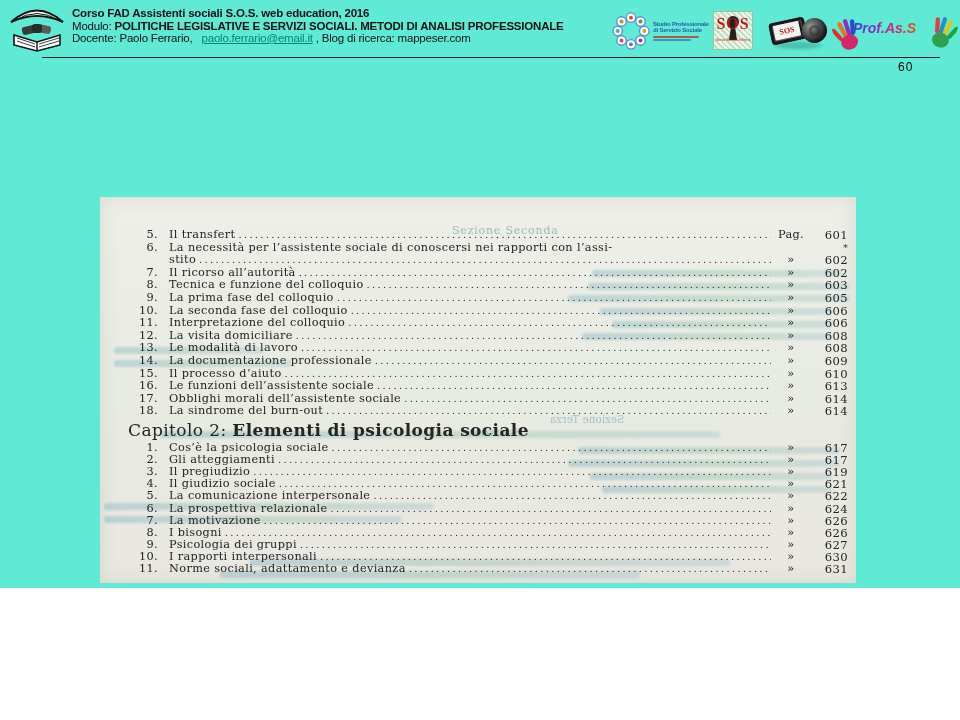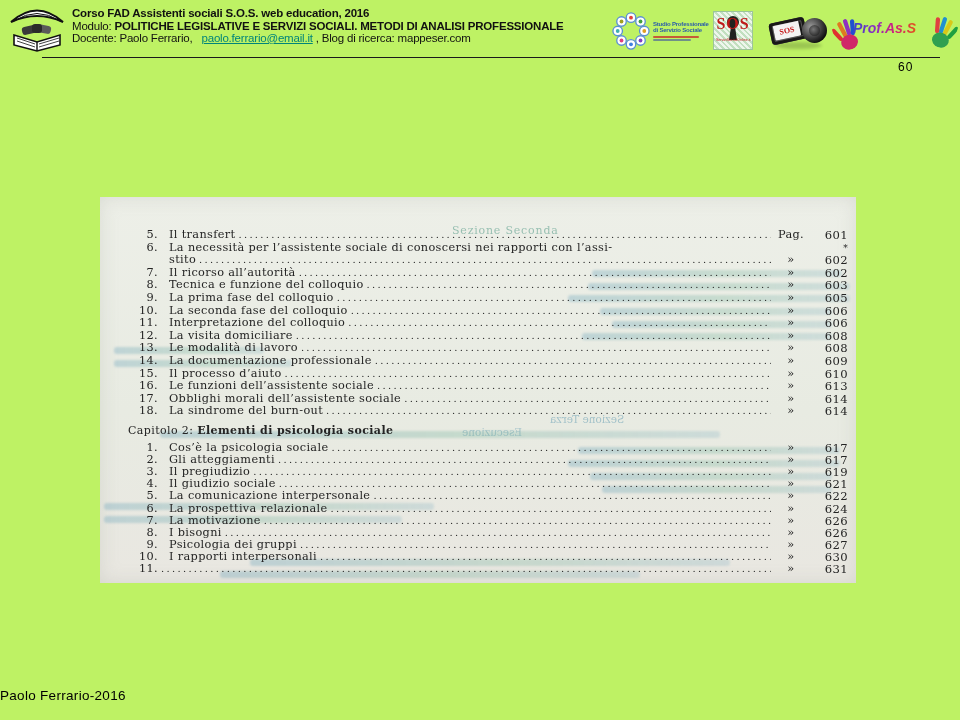--- a/index.html
+++ b/index.html
@@ -1,16 +1,16 @@
 <!DOCTYPE html>
 <html><head>
 <meta charset="utf-8">
 <style>
   html,body{margin:0;padding:0;background:#ffffff;}
-  .slide{position:relative;width:960px;height:720px;background:#bef264;overflow:hidden;
+  .slide{position:relative;width:960px;height:588px;background:#5eead4;overflow:hidden;
          font-family:"Liberation Sans",sans-serif;outline:1px solid #bbb;}
 
   
   .hdr-logo{position:absolute;left:8px;top:4px;width:58px;height:48px;}
   .hdr-text{position:absolute;left:72px;top:7px;width:540px;line-height:12.5px;
             font-size:11.5px;color:#111;letter-spacing:-0.2px;}
   .hdr-text .b{font-weight:bold;}
   .hdr-text a{color:#00857a;text-decoration:underline;margin-left:6px;}
   .hdr-rule{position:absolute;left:42px;top:57px;width:898px;height:0;border-top:1.6px solid #1a1a1a;}
   .pageno{position:absolute;left:898px;top:60px;font-size:12px;color:#000;letter-spacing:1px;}
@@ -68,21 +68,21 @@
   .trow{display:flex;font-size:11.3px;letter-spacing:.35px;white-space:nowrap;}
   .tnum{width:28px;text-align:right;flex:none;}
   .ttitle{margin-left:11px;flex:none;}
   .tdots{flex:1;overflow:hidden;margin:0 3px;}
   .tdots::after{content:"....................................................................................................................................................";
                 letter-spacing:2.3px;font-size:10px;}
   .tfill{flex:1;}
   .tmark{width:34px;text-align:center;flex:none;}
   .tpage{width:40px;text-align:right;flex:none;font-size:11.6px;}
   .tstar{font-size:9px;}
-  .toc-heading{font-size:11px;letter-spacing:.4px;margin:5px 0 4px -2px;height:15px;line-height:15px;white-space:nowrap;}
+  .toc-heading{font-size:17px;letter-spacing:.4px;margin:5px 0 4px -2px;height:15px;line-height:15px;white-space:nowrap;}
   .toc-heading .bold{font-weight:bold;}
 
   
   .bleed-text{position:absolute;font-family:"DejaVu Serif",serif;font-weight:normal;
               filter:blur(.6px);white-space:nowrap;}
   .bt1{left:352px;top:27px;font-size:11px;color:#5fa08e;opacity:.6;letter-spacing:.8px;}
   .bt2{left:450px;top:216px;font-size:10.5px;color:#6aa0b5;opacity:.55;transform:scaleX(-1);}
   .bt3{left:362px;top:229px;font-size:10.5px;color:#6aa0b5;opacity:.5;transform:scaleX(-1);}
   .bb{position:absolute;height:7px;border-radius:3px;filter:blur(.8px);
       background:linear-gradient(90deg,rgba(100,160,185,.32),rgba(110,175,150,.28) 55%,rgba(100,160,185,.20));}
@@ -386,20 +386,21 @@
           </div>
           <div class="trow">
             <span class="tnum">10.</span>
             <span class="ttitle">I rapporti interpersonali</span>
             <span class="tdots"></span>
             <span class="tmark">»</span>
             <span class="tpage">630</span>
           </div>
           <div class="trow">
             <span class="tnum">11.</span>
+            <span class="ttitle">Norme sociali, adattamento e devianza</span>
             <span class="tdots"></span>
             <span class="tmark">»</span>
             <span class="tpage">631</span>
           </div>
         </div>
       </div>
   </div>
 
   <div class="footer">Paolo Ferrario-2016</div>
 </div>

